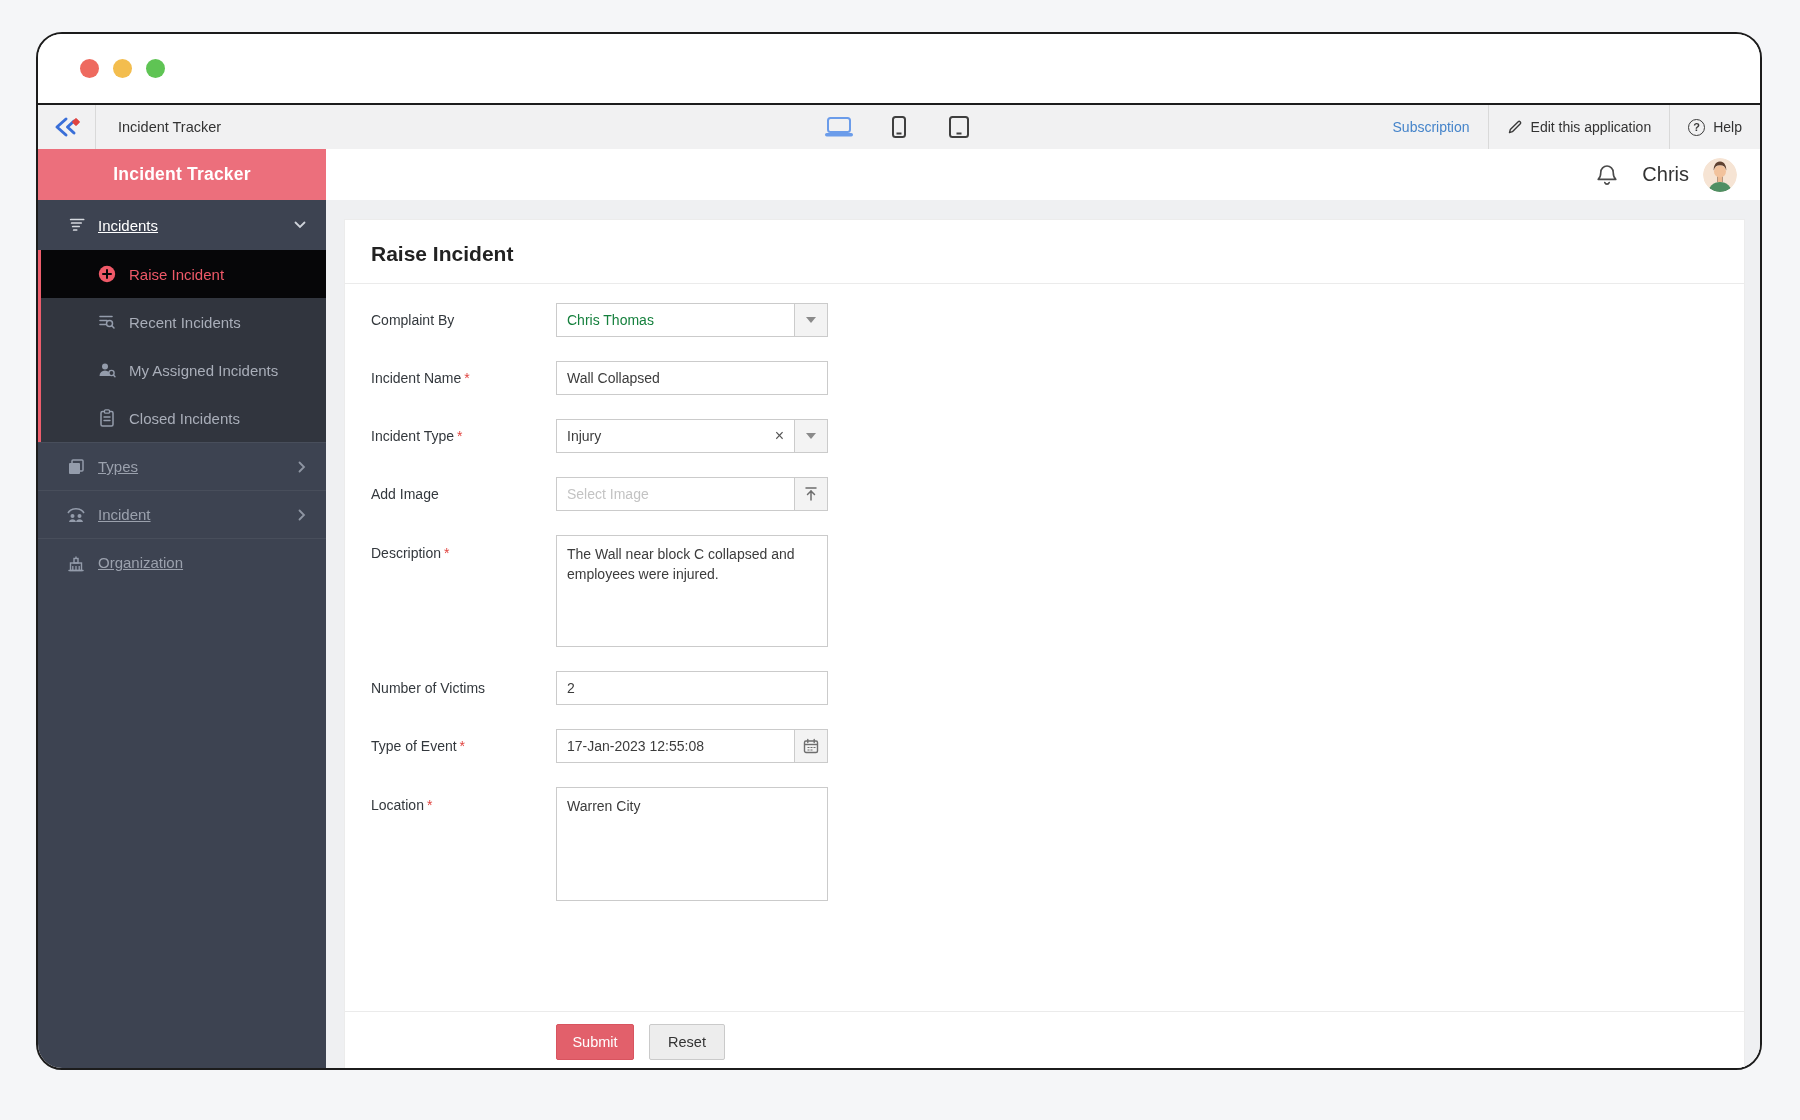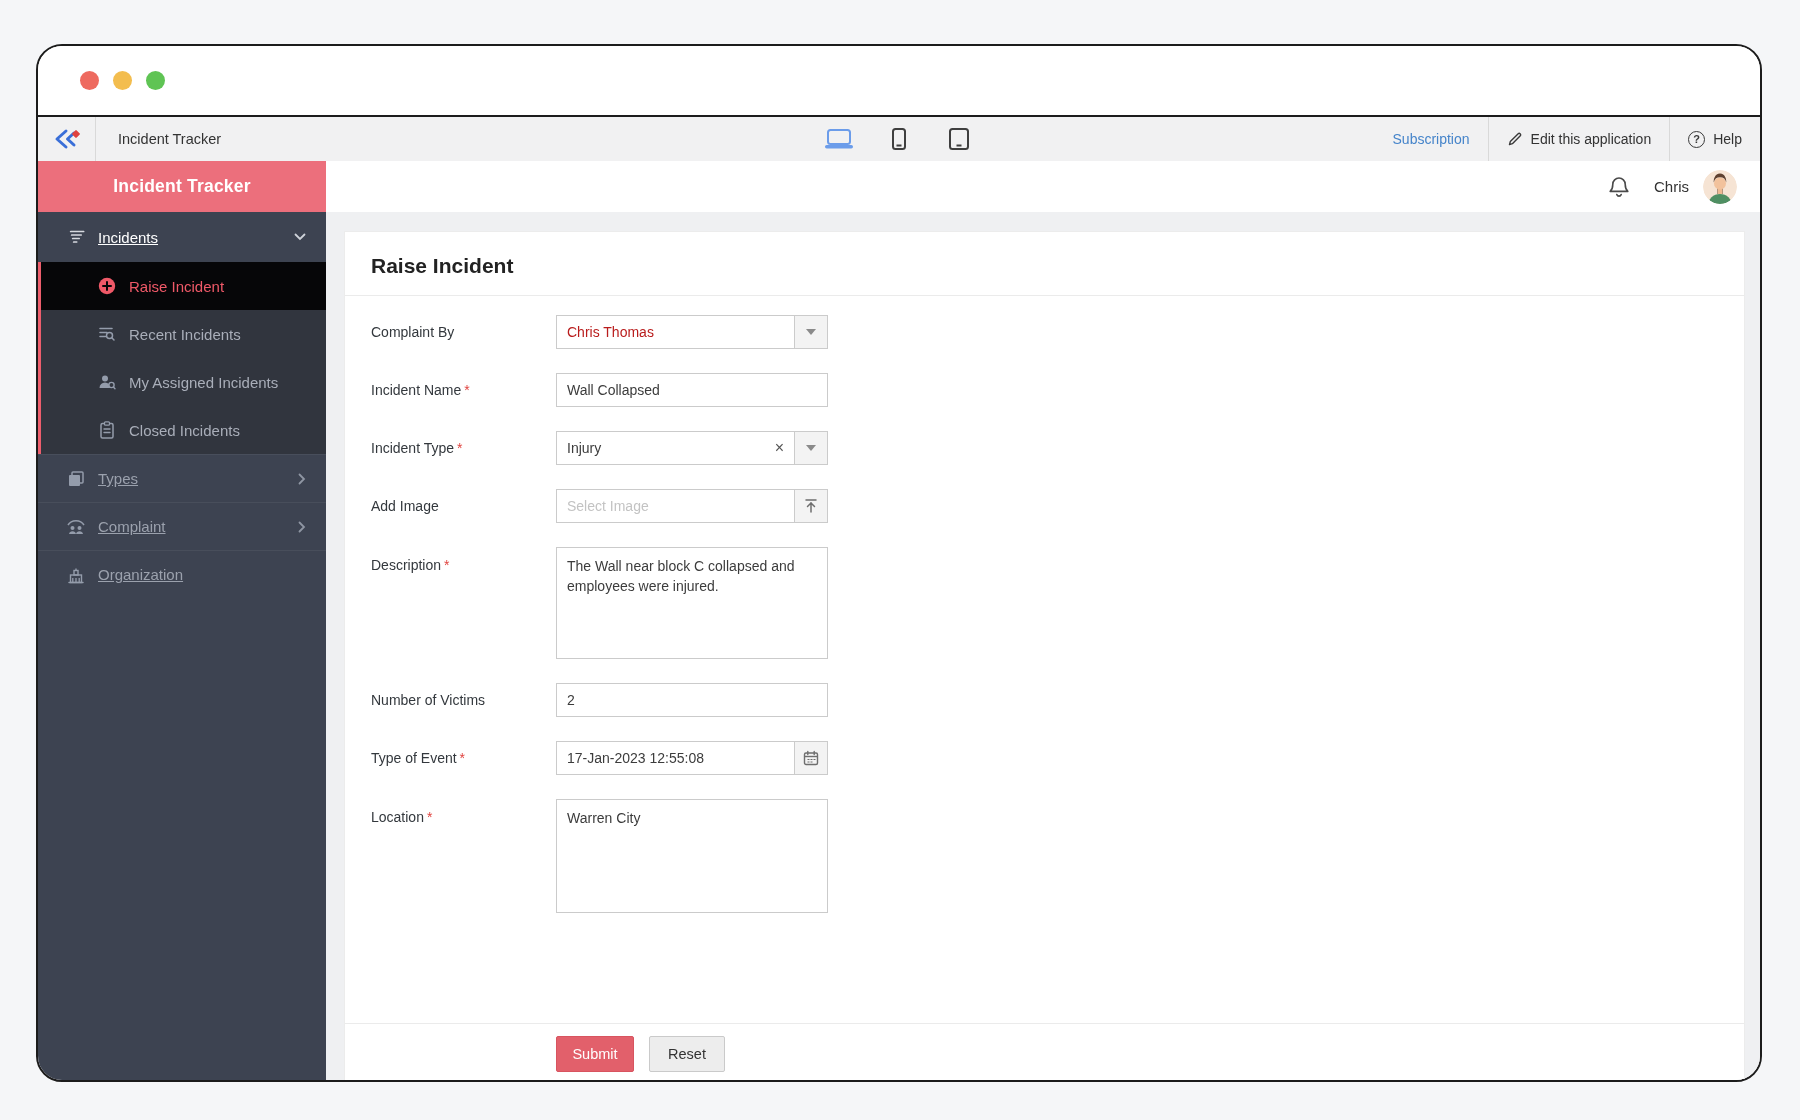--- a/index.html
+++ b/index.html
@@ -4,21 +4,21 @@
 <style>
   * { box-sizing: border-box; margin: 0; padding: 0; }
   html,body { width:1800px; height:1120px; }
   body {
     background:#f5f6f8;
     font-family:"Liberation Sans", sans-serif;
     position:relative;
     overflow:hidden;
   }
   .window {
-    position:absolute; left:36px; top:44px; width:1726px; height:1038px;
+    position:absolute; left:36px; top:32px; width:1726px; height:1038px;
     background:#fff; border:2px solid #1c1c1c; border-radius:26px; overflow:hidden;
   }
   
   .titlebar { height:69px; background:#fff; display:flex; align-items:center; padding-left:42px; }
   .traffic { display:flex; gap:14px; }
   .dot { width:19px; height:19px; border-radius:50%; }
   
   .toolbar {
     height:46px; background:#f1f1f2; border-top:2px solid #1c1c1c;
     display:flex; align-items:stretch; position:relative;
@@ -48,40 +48,40 @@
   .nav-item { height:48px; border-top:1px solid rgba(255,255,255,.06); }
   .nav-item:first-of-type { border-top:none; }
   .submenu { background:#31353e; border-left:3px solid #ed5e6d; }
   .sub-item { height:48px; display:flex; align-items:center; padding-left:57px; color:#a9aeb9; font-size:15px; cursor:pointer; }
   .sub-item .nav-icon { width:18px; height:18px; margin-right:13px; }
   .sub-item.active { background:#060608; color:#ef5968; }
   .sidebar-fill { flex:1; }
   
   .main { flex:1; background:#eff0f2; display:flex; flex-direction:column; min-width:0; }
   .main-header { height:51px; background:#fff; display:flex; align-items:center; justify-content:flex-end; padding-right:23px; gap:14px; flex:none; }
-  .user-name { font-size:15px; color:#333; margin-left:10px; }
+  .user-name { font-size:20px; color:#333; margin-left:10px; }
   .bell { cursor:pointer; display:flex; }
   .avatar { width:34px; height:34px; border-radius:50%; overflow:hidden; flex:none; cursor:pointer; }
   .content { flex:1; padding:19px 15px 0 18px; min-height:0; }
   .card { background:#fff; height:100%; display:flex; flex-direction:column; border:1px solid #ececec; border-bottom:none; }
   .card-title { font-size:21px; font-weight:700; color:#222; padding:22px 26px 17px 26px; }
   .card-divider { border-bottom:1px solid #ebebeb; }
   .form-area { padding:19px 0 0 26px; flex:1; }
   .form-row { display:flex; align-items:flex-start; margin-bottom:24px; }
   .form-label { width:185px; flex:none; font-size:14px; color:#33383d; line-height:34px; }
   .form-label.top { line-height:20px; padding-top:8px; }
   .req { color:#e0433f; margin-left:3px; }
   .fld { display:flex; }
   input.text-input {
     width:272px; height:34px; border:1px solid #cbcbcb; background:#fff;
     font-family:"Liberation Sans",sans-serif; font-size:14px; color:#3c3c3c; padding:0 10px; outline:none; border-radius:0;
   }
   input.text-input::placeholder { color:#c3c3c3; }
   input.short { width:239px; }
-  input.gray-val { color:#b91c1c; }
+  input.gray-val { color:#15803d; }
   .addon {
     width:33px; height:34px; background:#f3f3f3; border:1px solid #cbcbcb; border-left:none;
     display:flex; align-items:center; justify-content:center; cursor:pointer; flex:none;
   }
   .caret-down { width:0; height:0; border-left:5px solid transparent; border-right:5px solid transparent; border-top:6px solid #8a8a8a; }
   .combo { position:relative; display:flex; }
   .clear-x { position:absolute; right:44px; top:0; height:34px; display:flex; align-items:center; color:#555; font-size:16px; cursor:pointer; }
   .clear-x::before { content:"×"; }
   textarea.area {
     width:272px; height:112px; border:1px solid #cbcbcb; resize:none; outline:none;
@@ -247,21 +247,21 @@
       <div class="nav-item">
         <span class="nav-icon">
           <svg width="20" height="17" viewBox="0 0 20 17">
             <path d="M2 7 A9 8 0 0 1 18 7" fill="none" stroke="#949cab" stroke-width="1.5"></path>
             <circle cx="6.5" cy="10" r="2" fill="#949cab"></circle>
             <circle cx="13.5" cy="10" r="2" fill="#949cab"></circle>
             <path d="M3 16 a3.6 3.6 0 0 1 7 0 Z" fill="#949cab"></path>
             <path d="M10 16 a3.6 3.6 0 0 1 7 0 Z" fill="#949cab"></path>
           </svg>
         </span>
-        <span class="nav-label">Complaint</span>
+        <span class="nav-label">Incident</span>
         <span>
           <svg width="8" height="12" viewBox="0 0 8 12">
               <path d="M1.5 1.5 L6 6 L1.5 10.5" fill="none" stroke="#8f96a3" stroke-width="1.8" stroke-linecap="round"></path>
             </svg>
         </span>
       </div>
       <div class="nav-item">
         <span class="nav-icon">
           <svg width="18" height="18" viewBox="0 0 18 18">
             <path d="M2 16.5 h14" stroke="#949cab" stroke-width="1.5" stroke-linecap="round"></path>

